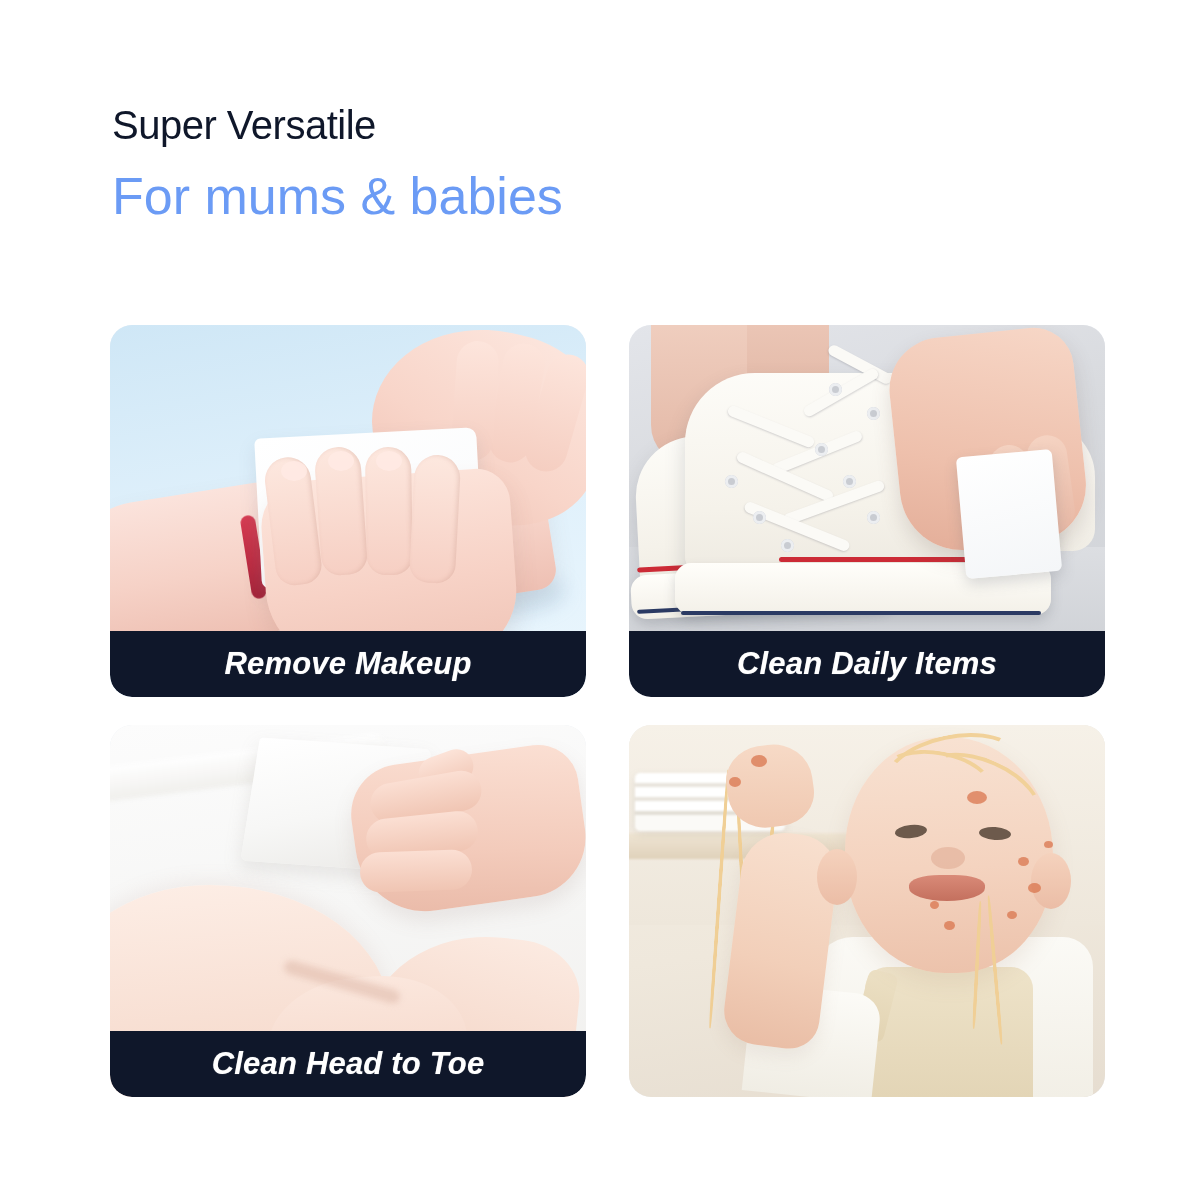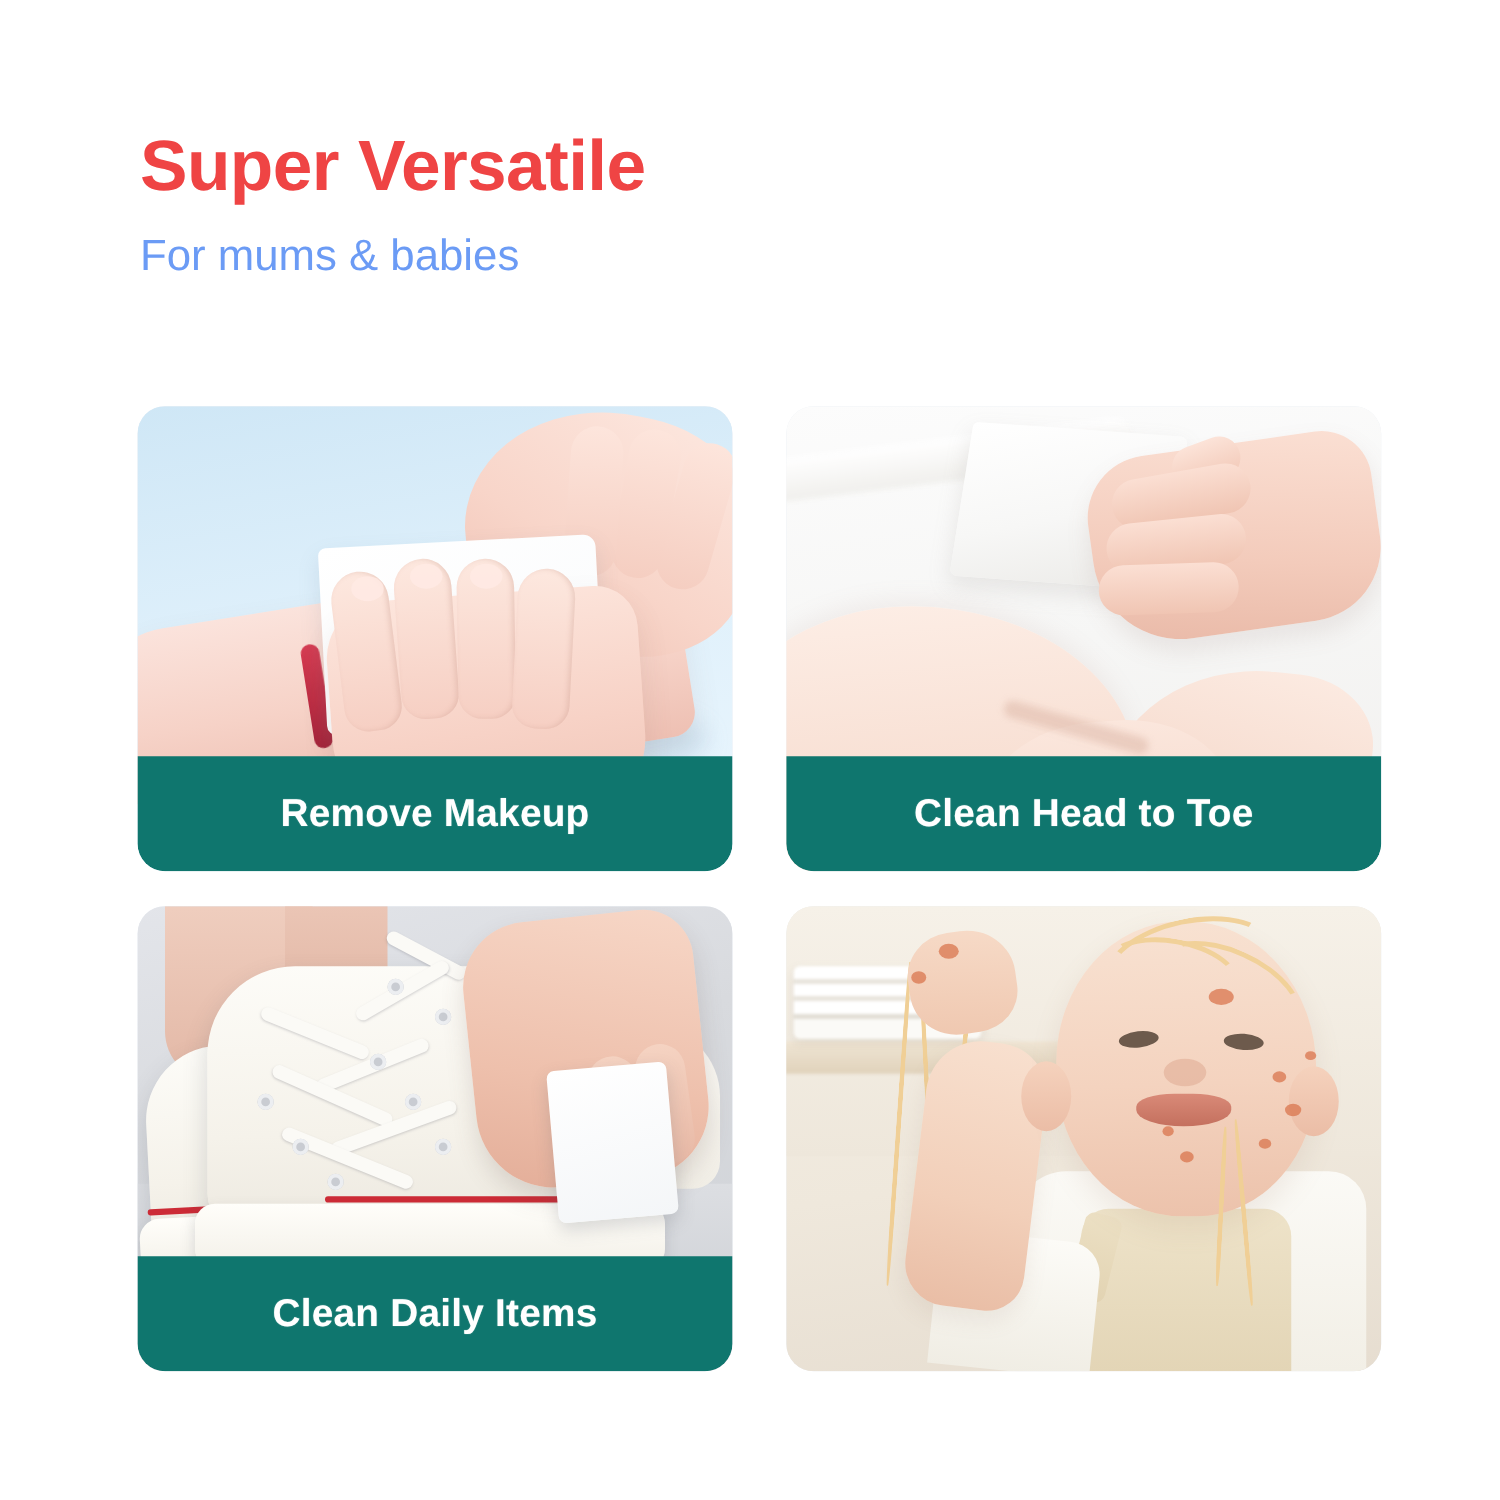--- a/index.html
+++ b/index.html
@@ -17,30 +17,30 @@
   }
 
   
   .header {
     position: absolute;
     left: 112px;
     top: 104px;
     width: 900px;
   }
   .title {
-    font-size: 57px;
-    font-weight: bold;
-    color: #ef4444;
+    font-size: 40px;
+    font-weight: normal;
+    color: #0f172a;
     letter-spacing: -0.5px;
     line-height: 1.05;
     margin: 0;
     white-space: nowrap;
   }
   .subtitle {
-    font-size: 35px;
+    font-size: 52px;
     font-weight: normal;
     color: #6b9bf5;
     line-height: 1.1;
     margin: 22px 0 0 0;
     white-space: nowrap;
   }
 
   
   .grid {
     position: absolute;
@@ -63,32 +63,33 @@
   .card-photo {
     position: absolute;
     inset: 0;
     overflow: hidden;
   }
   .card-caption {
     position: absolute;
     left: 0;
     right: 0;
     bottom: 0;
-    height: 92px;
-    background: #0f766e;
+    height: 66px;
+    background: #0f172a;
     border-bottom-left-radius: 22px;
     border-bottom-right-radius: 22px;
     display: flex;
     align-items: center;
     justify-content: center;
     color: #ffffff;
     font-size: 31px;
     font-weight: bold;
     letter-spacing: 0.2px;
     text-shadow: 0 0 1px rgba(255,255,255,0.45);
+    font-style: italic;
   }
 
   
   .p1 { background: linear-gradient(170deg,#cfe7f6 0%, #dff0fb 45%, #eaf6fd 100%); }
   .p1 .arm {
     position: absolute;
     left: -40px; top: 150px;
     width: 480px; height: 150px;
     background: linear-gradient(180deg,#fbe3dc 0%, #f6d2c7 55%, #eec0b3 100%);
     border-radius: 70px 20px 20px 70px;
@@ -539,37 +540,20 @@
       <div class="hand"></div>
       <div class="fing f1"></div>
       <div class="fing f2"></div>
       <div class="fing f3"></div>
       <div class="fing f4"></div>
       <div class="nail n1"></div>
       <div class="nail n2"></div>
       <div class="nail n3"></div>
     </div>
     <div class="card-caption">Remove Makeup</div>
-  </div>
-
-  <div class="card">
-    <div class="card-photo p3">
-      <div class="sheetfold"></div>
-      <div class="baby-body"></div>
-      <div class="baby-leg"></div>
-      <div class="baby-thigh"></div>
-      <div class="crease"></div>
-      <div class="wipe3"></div>
-      <div class="hand3"></div>
-      <div class="thumb3"></div>
-      <div class="f3a h1"></div>
-      <div class="f3a h2"></div>
-      <div class="f3a h3"></div>
-    </div>
-    <div class="card-caption">Clean Head to Toe</div>
   </div>
 
   <div class="card">
     <div class="card-photo p2">
       <div class="floor"></div>
       <div class="ankle"></div>
       <div class="ankle2"></div>
       <div class="shoe shoe-back"></div>
       <div class="sole sole-back"></div>
       <div class="redline rl1"></div>
@@ -594,20 +578,37 @@
       <div class="eyelet" style="left:214px; top:150px;"></div>
       <div class="eyelet" style="left:238px; top:186px;"></div>
       <div class="eyelet" style="left:200px; top:58px;"></div>
       <div class="eyelet" style="left:238px; top:82px;"></div>
       <div class="hand2"></div>
       <div class="knuck k1"></div>
       <div class="knuck k2"></div>
       <div class="wipe2"></div>
     </div>
     <div class="card-caption">Clean Daily Items</div>
+  </div>
+
+  <div class="card">
+    <div class="card-photo p3">
+      <div class="sheetfold"></div>
+      <div class="baby-body"></div>
+      <div class="baby-leg"></div>
+      <div class="baby-thigh"></div>
+      <div class="crease"></div>
+      <div class="wipe3"></div>
+      <div class="hand3"></div>
+      <div class="thumb3"></div>
+      <div class="f3a h1"></div>
+      <div class="f3a h2"></div>
+      <div class="f3a h3"></div>
+    </div>
+    <div class="card-caption">Clean Head to Toe</div>
   </div>
 
   <div class="card">
     <div class="card-photo p4">
       <div class="wall"></div>
       <div class="table blur-soft"></div>
       <div class="tableleg blur-soft"></div>
       <div class="plates blur-soft"></div>
       <div class="noodle nd1"></div>
       <div class="noodle nd2"></div>

